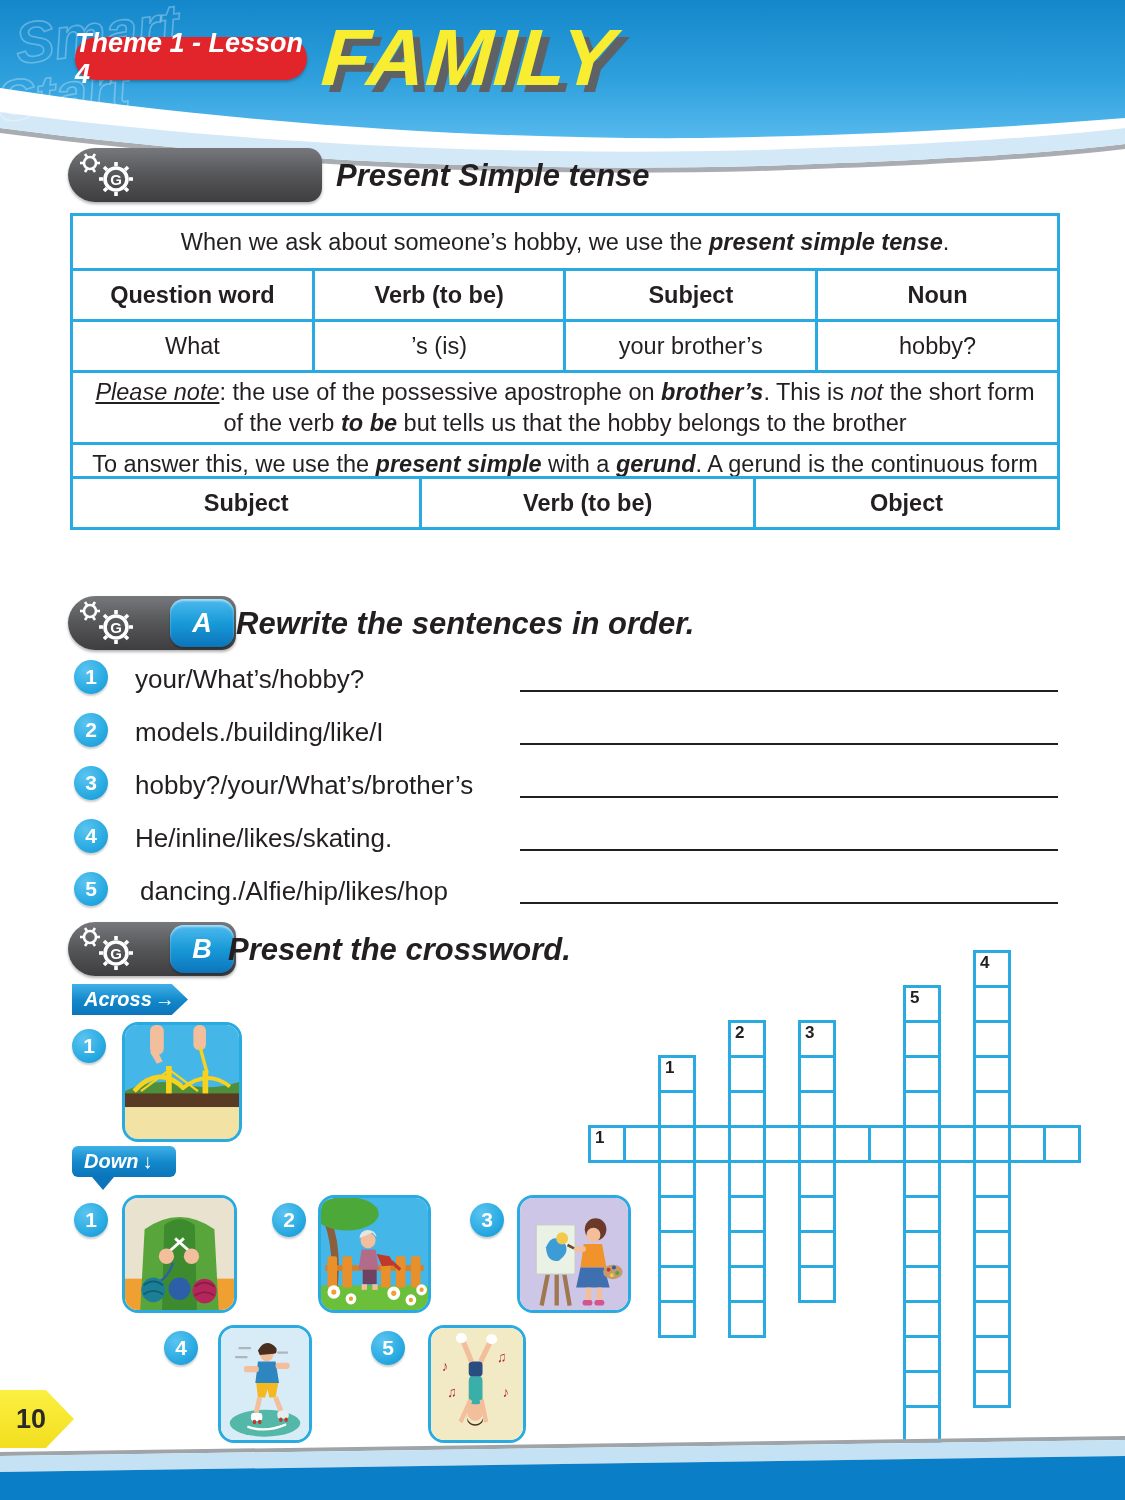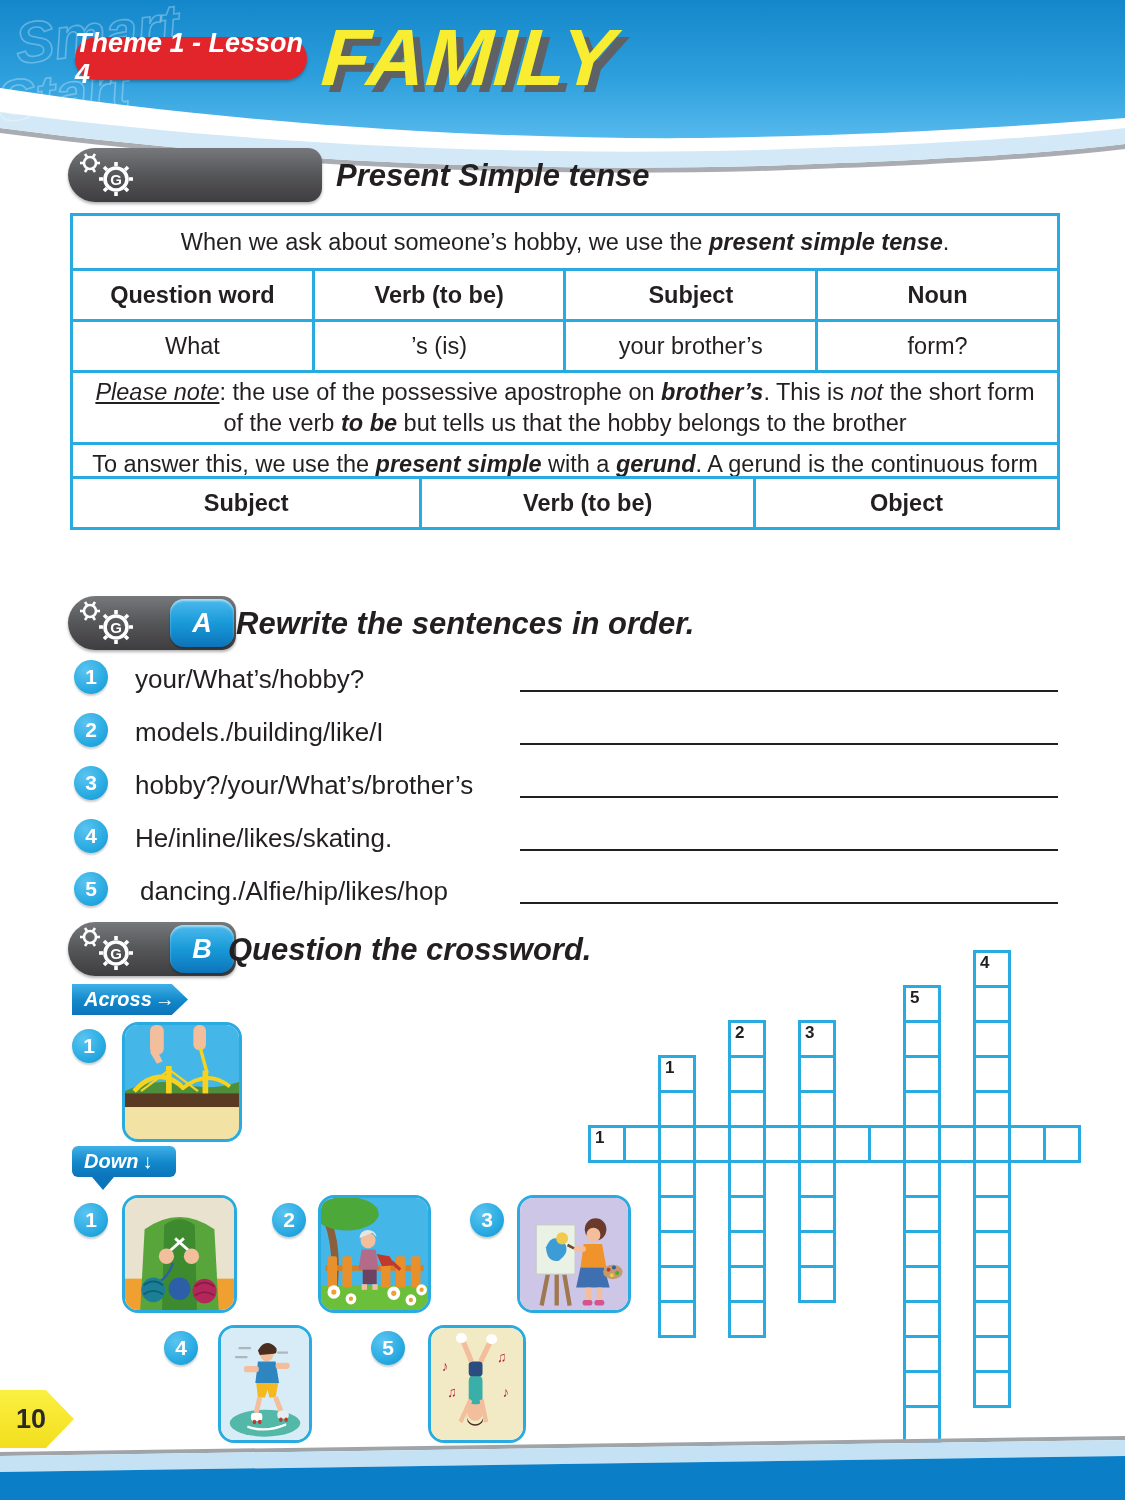--- a/index.html
+++ b/index.html
@@ -133,21 +133,21 @@
   <tr>
     <td class="hdr" style="height:40px;">Question word</td>
     <td class="hdr">Verb (to be)</td>
     <td class="hdr">Subject</td>
     <td class="hdr">Noun</td>
   </tr>
   <tr>
     <td style="height:40px;">What</td>
     <td>’s (is)</td>
     <td>your brother’s</td>
-    <td>form?</td>
+    <td>hobby?</td>
   </tr>
   <tr>
         <td colspan="4" style="height:56px;"><span class="ru">Please note</span><span>: the use of the possessive apostrophe on </span><span class="rb">brother’s</span><span>. This is </span><span class="ri">not</span><span> the short form of the verb </span><span class="rb">to be</span><span> but tells us that the hobby belongs to the brother</span></td>
       </tr>
   <tr>
         <td colspan="4" style="height:58px;"><span>To answer this, we use the </span><span class="rb">present simple</span><span> with a </span><span class="rb">gerund</span><span>. A gerund is the continuous form of a verb used as a noun.</span></td>
       </tr>
 </tbody>
   </table>
 <table class="gtable" style="top:476px;left:70px;width:990px;">
@@ -236,21 +236,21 @@
       <line x1="23" y1="11" x2="26" y2="11"></line>
         <line x1="19" y1="17" x2="21" y2="20"></line>
       <line x1="13" y1="17" x2="11" y2="20"></line>
         <line x1="9" y1="11" x2="6" y2="11"></line>
       <line x1="13" y1="5" x2="11" y2="2"></line>
         <line x1="19" y1="5" x2="21" y2="2"></line>
     </g>
   </svg>
   <div class="pill" style="left:102px;width:64px;border-radius:14px;font-size:27px;">B</div>
 </div>
-<div class="sec-heading" style="left:228px;top:932px;">Question the crossword.</div>
+<div class="sec-heading" style="left:228px;top:932px;">Present the crossword.</div>
 
 <div id="across-ribbon" class="ribbon">
   <span>Across</span>
     <span style="font-style:normal;margin-left:3px;">→</span>
 </div>
 <div id="down-ribbon" class="ribbon">
   <span>Down</span>
     <span style="font-style:normal;margin-left:4px;">↓</span>
 </div>
 

